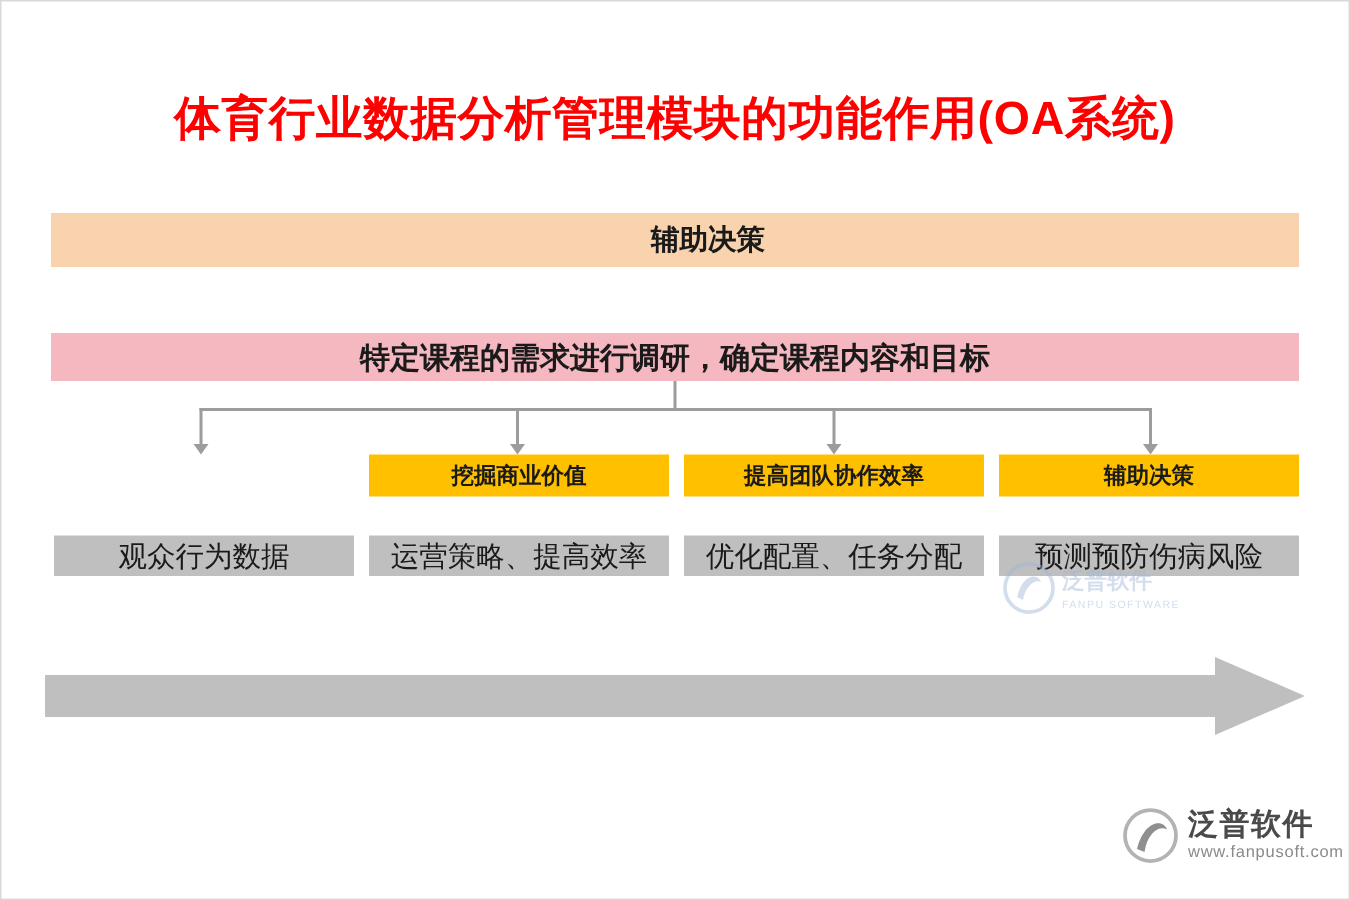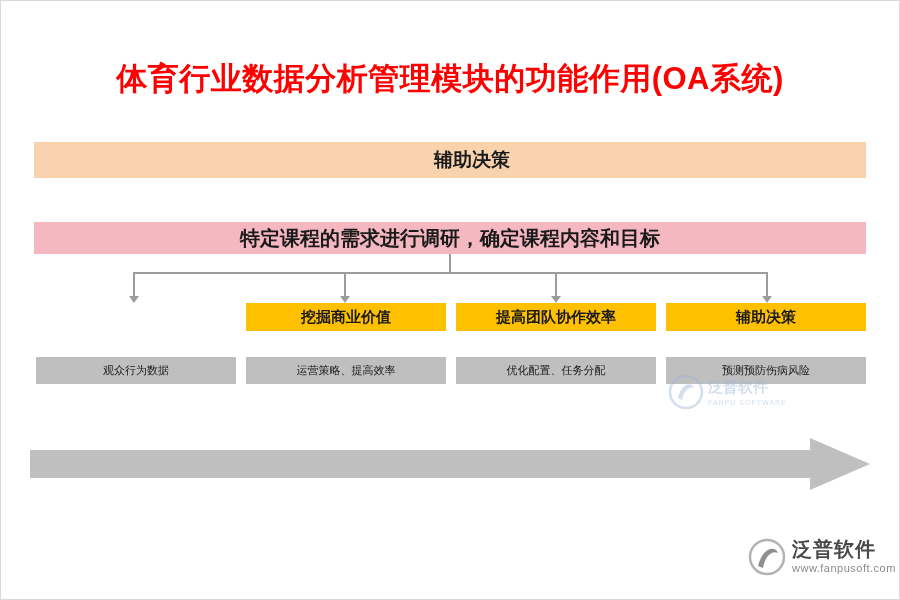--- a/index.html
+++ b/index.html
@@ -129,21 +129,21 @@
   .gray-box {
     position: absolute;
     top: 357px;
     width: 200px;
     height: 27px;
     background: #bfbfbf;
     display: flex;
     align-items: center;
     justify-content: center;
     font-family: "Liberation Serif", serif;
-    font-size: 11px;
+    font-size: 19px;
     color: #1a1a1a;
     box-sizing: border-box;
   }
 
   
   .big-arrow-wrap {
     position: absolute;
     left: 30px;
     top: 438px;
     width: 840px;

